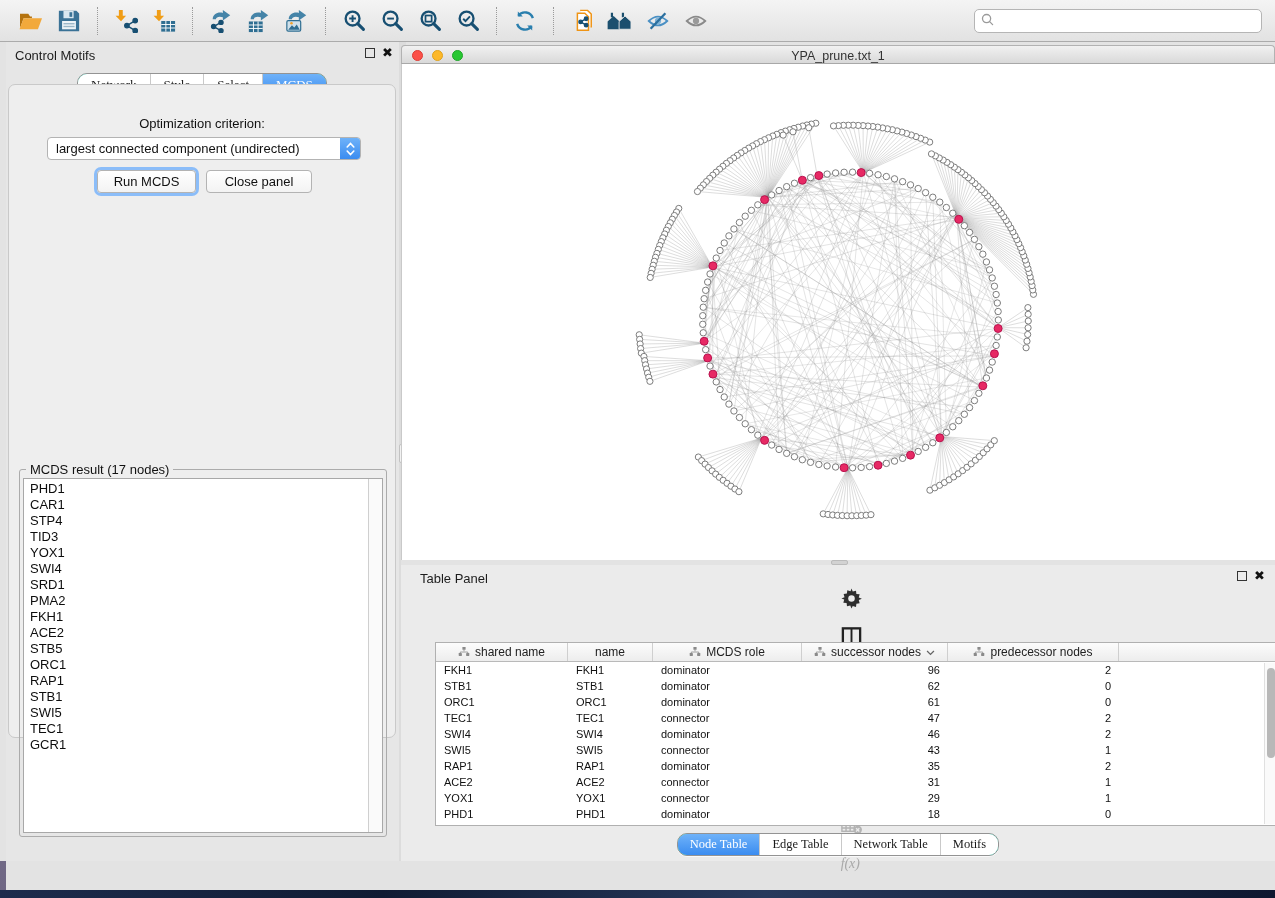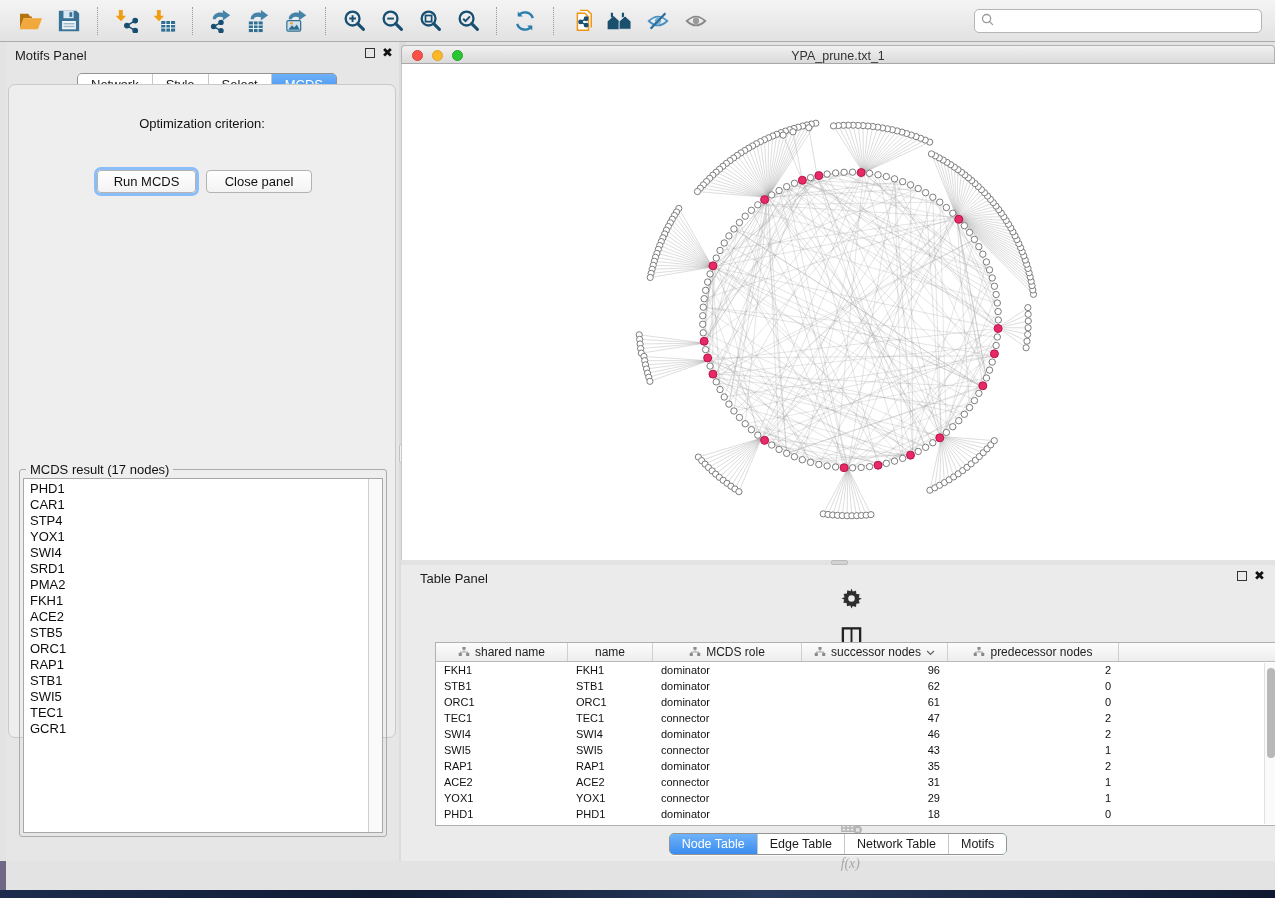--- a/index.html
+++ b/index.html
@@ -22,21 +22,21 @@
   #content{left:0;top:42px;width:1275px;height:819px;background:#e3e3e3;}
 
   
   #control-panel{left:6px;top:0;width:393px;height:819px;background:#e6e6e6;}
   .panel-header{position:absolute;left:0;top:0;width:100%;height:26px;}
   .panel-title{position:absolute;left:9px;top:6px;font-size:13px;color:#1c1c1c;}
   .win-icons{position:absolute;right:6px;top:6px;display:flex;gap:7px;align-items:center;}
   .float-glyph{width:10px;height:10px;border:1.5px solid #333;box-sizing:border-box;display:inline-block;}
   .close-glyph{font-size:13px;font-weight:bold;color:#111;line-height:10px;}
 
-  .seg{display:inline-flex;border:1px solid #939393;border-radius:5px;overflow:hidden;background:#5eead4;box-shadow:0 1px 0 rgba(255,255,255,.7);}
+  .seg{display:inline-flex;border:1px solid #939393;border-radius:10px;overflow:hidden;background:#5eead4;box-shadow:0 1px 0 rgba(255,255,255,.7);font-family:Liberation Serif, serif;}
   .seg .segtab{padding:3px 13px;font-size:13px;color:#1a1a1a;background:#fff;border-left:1px solid #c9c9c9;cursor:default;white-space:nowrap;}
   .seg .segtab:first-child{border-left:none;}
   .seg .segtab.selected{background:linear-gradient(#6fb2f9,#3a8cf0);color:#fff;}
   #cp-tabs{position:absolute;left:71px;top:31px;}
 
   #cp-panel{position:absolute;left:2px;top:42px;width:388px;height:654px;background:#eeeeee;border:1px solid #c9c9c9;border-radius:7px;box-sizing:border-box;}
   #opt-label{position:absolute;left:0;top:31px;width:100%;text-align:center;font-size:13px;color:#111;}
   #opt-dropdown{position:absolute;left:38px;top:52px;width:314px;height:23px;background:#fff;border:1px solid #b3b3b3;border-radius:4px;display:flex;align-items:center;box-sizing:border-box;}
   #opt-dropdown .dd-text{flex:1;font-size:13px;color:#111;padding-left:8px;white-space:nowrap;overflow:hidden;}
   #opt-dropdown .dd-step{width:20px;align-self:stretch;background:linear-gradient(#6fb2f9,#3a8cf0);border-radius:0 3px 3px 0;display:flex;align-items:center;justify-content:center;}
@@ -239,43 +239,53 @@
             <path d="M9.3 9.3l3.2 3.2" stroke="#9a9a9a" stroke-width="1.4" stroke-linecap="round"></path>
           </svg></span>
       <input type="text" placeholder="" style="">
     </div>
   </div>
 
   <div class="abs" id="content">
 
     <div class="abs" id="control-panel">
       <div class="panel-header">
-        <span class="panel-title">Motifs Panel</span>
+        <span class="panel-title">Control Motifs</span>
         <span class="win-icons">
           <span class="float-glyph"></span>
           <span class="close-glyph">✖</span>
         </span>
       </div>
       <div class="seg" id="cp-tabs">
           <span class="segtab">Network</span>
           <span class="segtab">Style</span>
           <span class="segtab">Select</span>
           <span class="segtab selected">MCDS</span>
         </div>
       <div id="cp-panel">
         <div id="opt-label">Optimization criterion:</div>
+        <div id="opt-dropdown">
+          <span class="dd-text">largest connected component (undirected)</span>
+          <span class="dd-step">
+            <svg width="9" height="14" viewBox="0 0 9 14">
+                <path d="M1.2 5L4.5 1.5 7.8 5" fill="none" stroke="#fff" stroke-width="1.6" stroke-linecap="round"></path>
+                <path d="M1.2 9L4.5 12.5 7.8 9" fill="none" stroke="#fff" stroke-width="1.6" stroke-linecap="round"></path>
+              </svg>
+          </span>
+        </div>
         <button class="btn" id="run-btn">Run MCDS</button>
         <button class="btn" id="close-btn">Close panel</button>
         <div id="mcds-group">
           <span id="mcds-group-title">MCDS result (17 nodes)</span>
           <div id="mcds-list">
             <div id="mcds-items">
                 <div>PHD1</div>
                 <div>CAR1</div>
                 <div>STP4</div>
+                <div>TID3</div>
                 <div>YOX1</div>
                 <div>SWI4</div>
                 <div>SRD1</div>
                 <div>PMA2</div>
                 <div>FKH1</div>
                 <div>ACE2</div>
                 <div>STB5</div>
                 <div>ORC1</div>
                 <div>RAP1</div>
                 <div>STB1</div>

